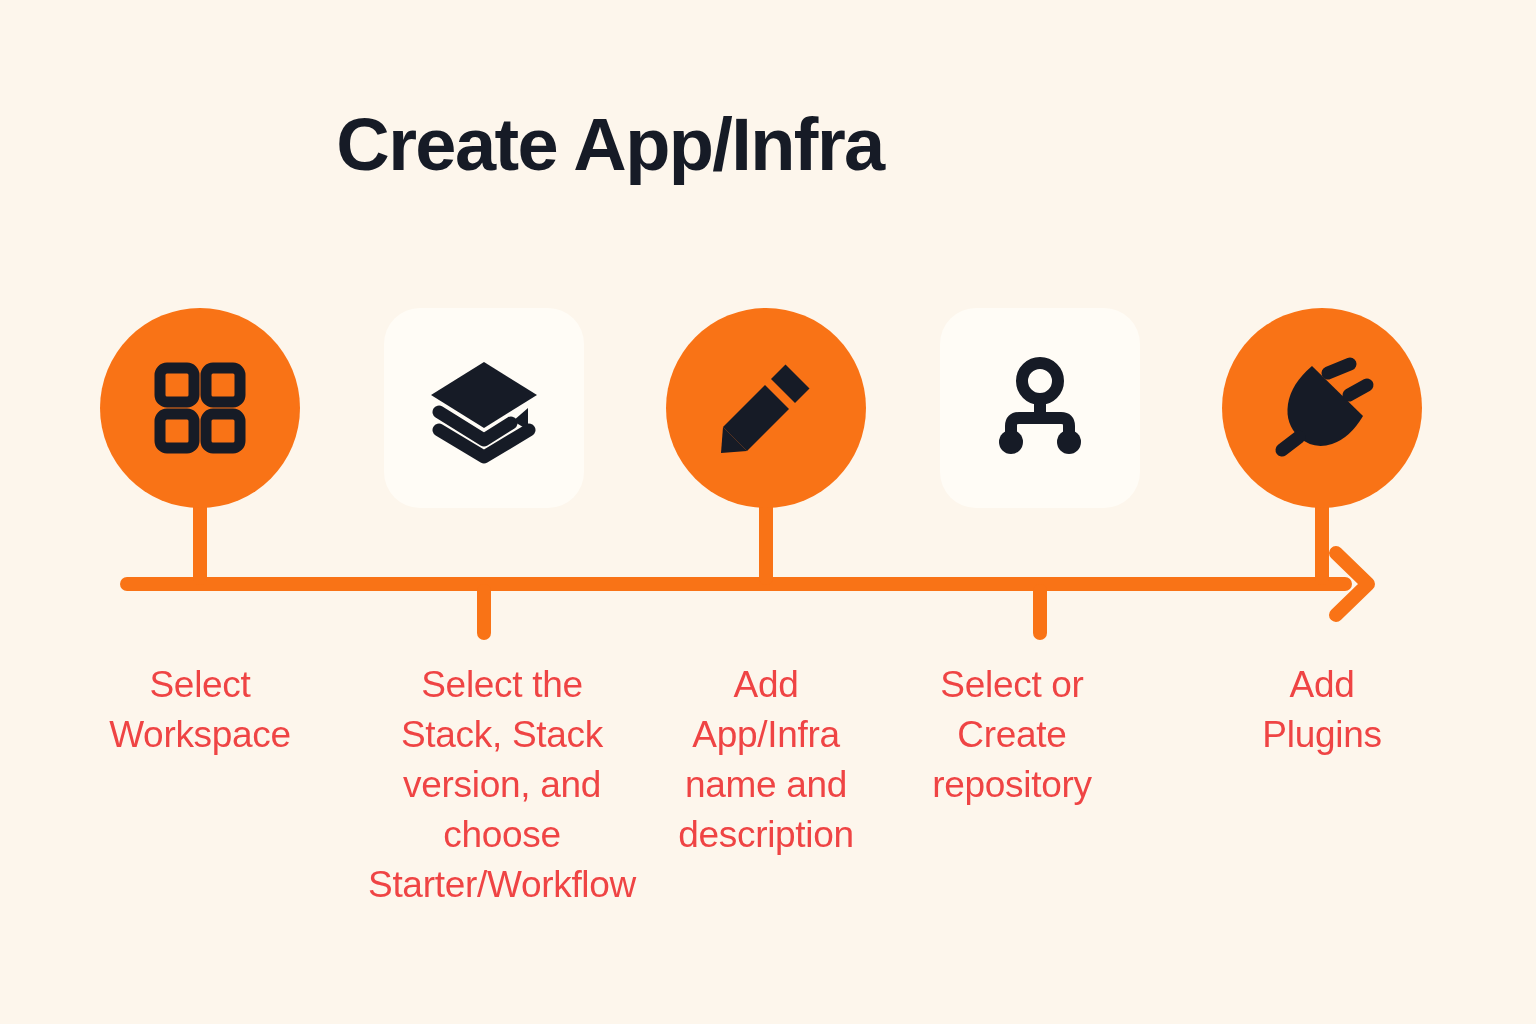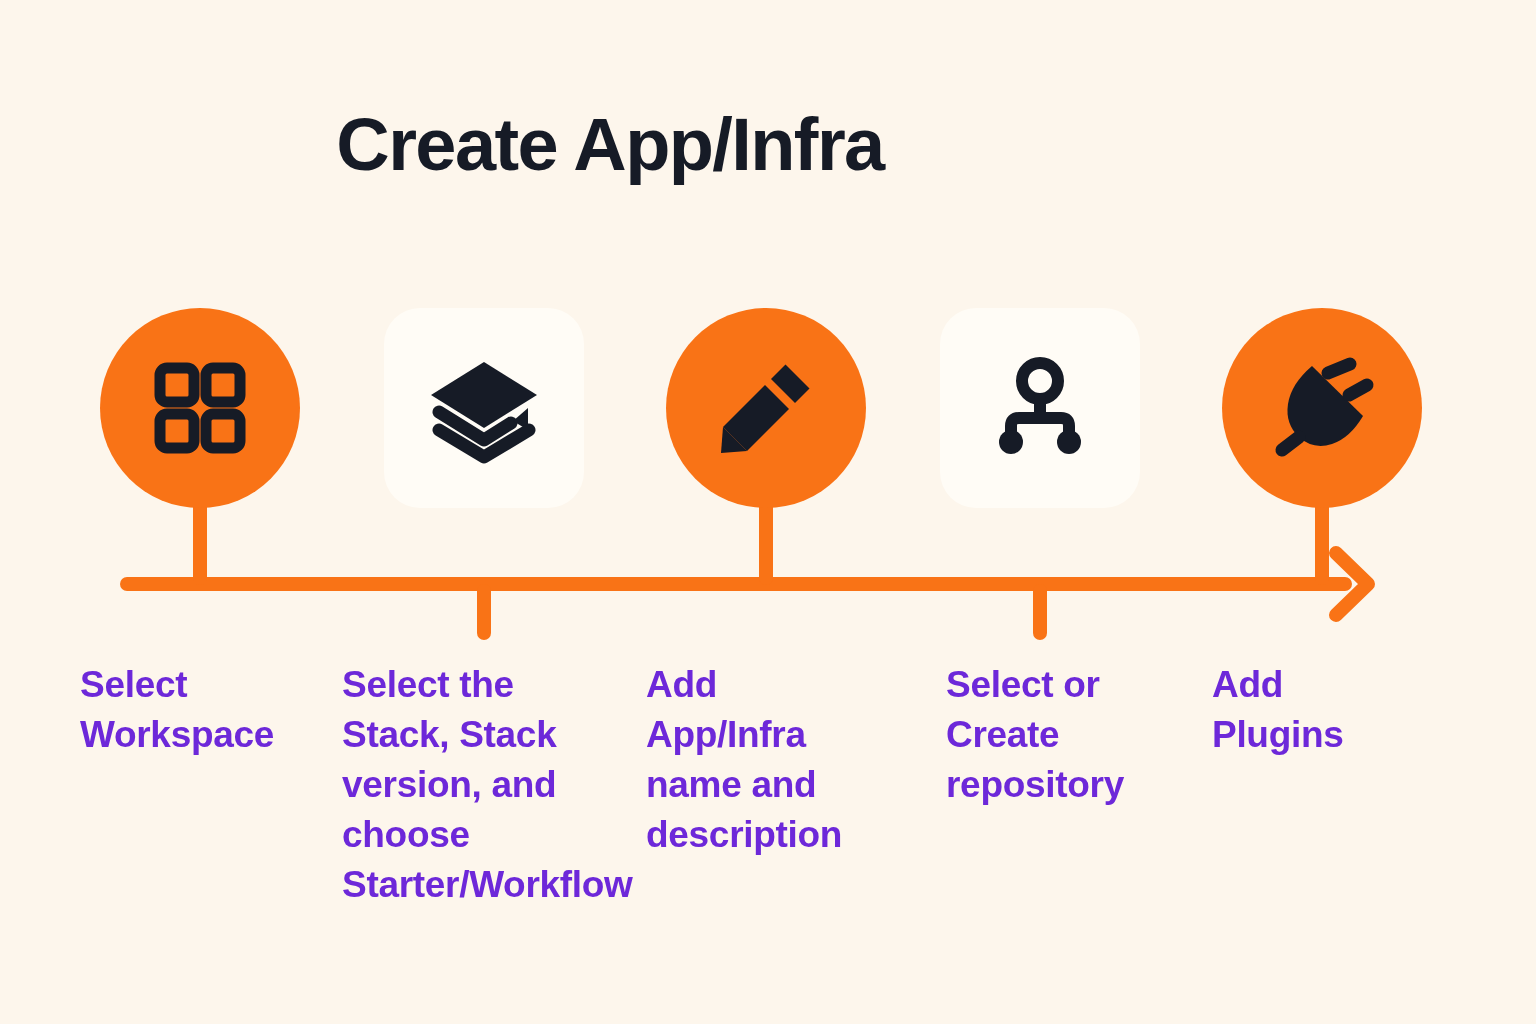--- a/index.html
+++ b/index.html
@@ -77,24 +77,25 @@
   .stem {
     position: absolute;
     width: 14px;
     background: #F97316;
     border-radius: 7px;
   }
 
   
   .caption {
     position: absolute;
+    text-align: center;
     font-size: 37px;
     line-height: 50px;
-    color: #6d28d9;
-    font-weight: 700;
+    color: #ef4444;
+    font-weight: 400;
     letter-spacing: -0.3px;
     white-space: pre-line;
   }
 </style>
 </head>
 <body>
 
 <div id="page-root">
 
   <div class="page-title">Create App/Infra</div>
@@ -158,21 +159,21 @@
     <span>
       <svg width="112" height="112" viewBox="0 0 112 112" fill="none" xmlns="http://www.w3.org/2000/svg">
         <circle cx="56" cy="29" r="18" stroke="#161B26" stroke-width="12"></circle>
         <path d="M56 47 L56 66" stroke="#161B26" stroke-width="12" stroke-linecap="round"></path>
         <path d="M27 88 L27 74 Q27 66 35 66 L77 66 Q85 66 85 74 L85 88" stroke="#161B26" stroke-width="12" stroke-linecap="round" stroke-linejoin="round"></path>
         <circle cx="27" cy="90" r="12" fill="#161B26"></circle>
         <circle cx="85" cy="90" r="12" fill="#161B26"></circle>
       </svg>
     </span>
   </div>
-  <div class="caption" style="left:946px; top:660px; width:240px;">Select or
+  <div class="caption" style="left:892px; top:660px; width:240px;">Select or
 Create
 repository</div>
 
   <div class="stem" style="left:1315px; top:470px; height:115px;"></div>
   <div class="node circle-node" style="left:1222px; top:308px;">
     <span>
       <svg width="112" height="112" viewBox="0 0 112 112" fill="none" xmlns="http://www.w3.org/2000/svg">
         <path d="M46 14 Q25 32 22 52 Q19 72 33 85 Q47 98 66 92 Q84 86 97 64 Z" fill="#161B26"></path>
         <path d="M62 21 L84 12" stroke="#161B26" stroke-width="13" stroke-linecap="round"></path>
         <path d="M83 43 L101 33" stroke="#161B26" stroke-width="13" stroke-linecap="round"></path>

